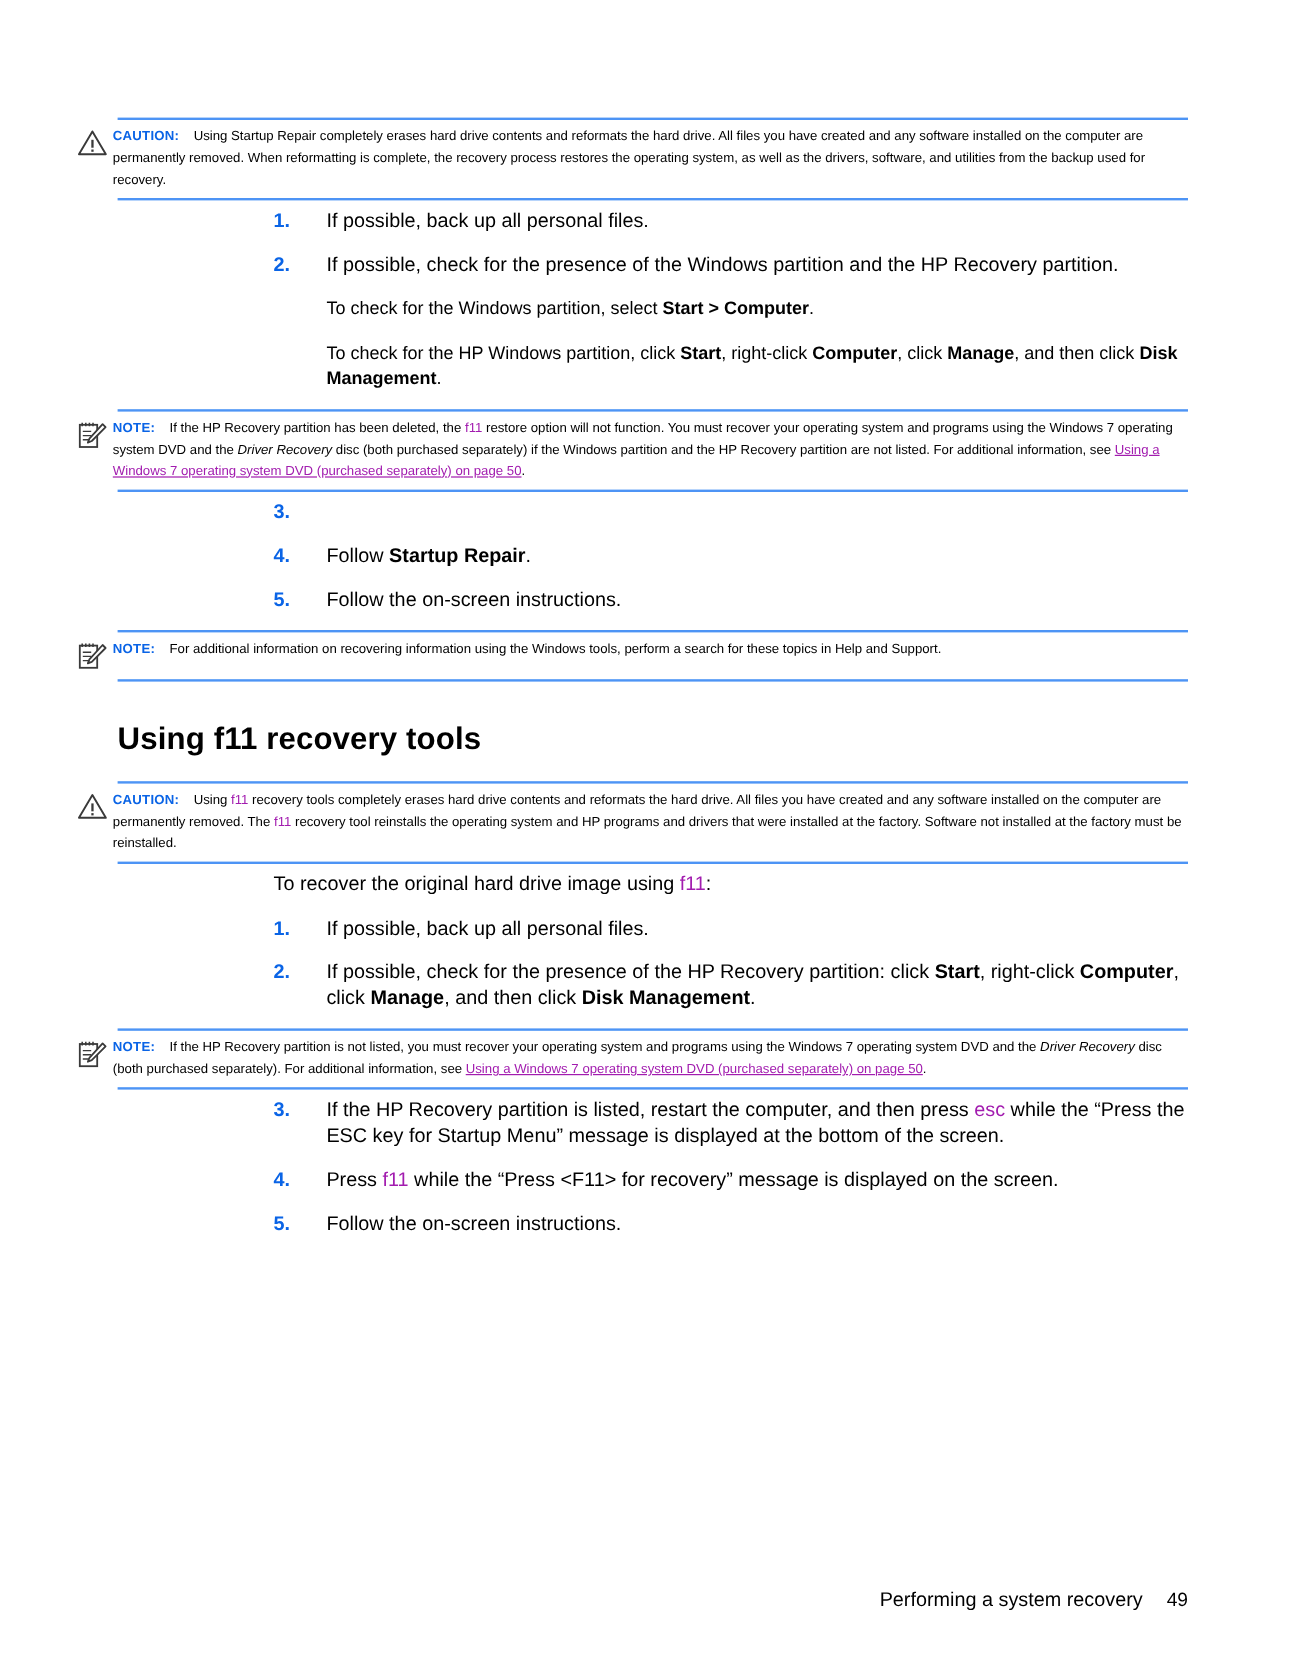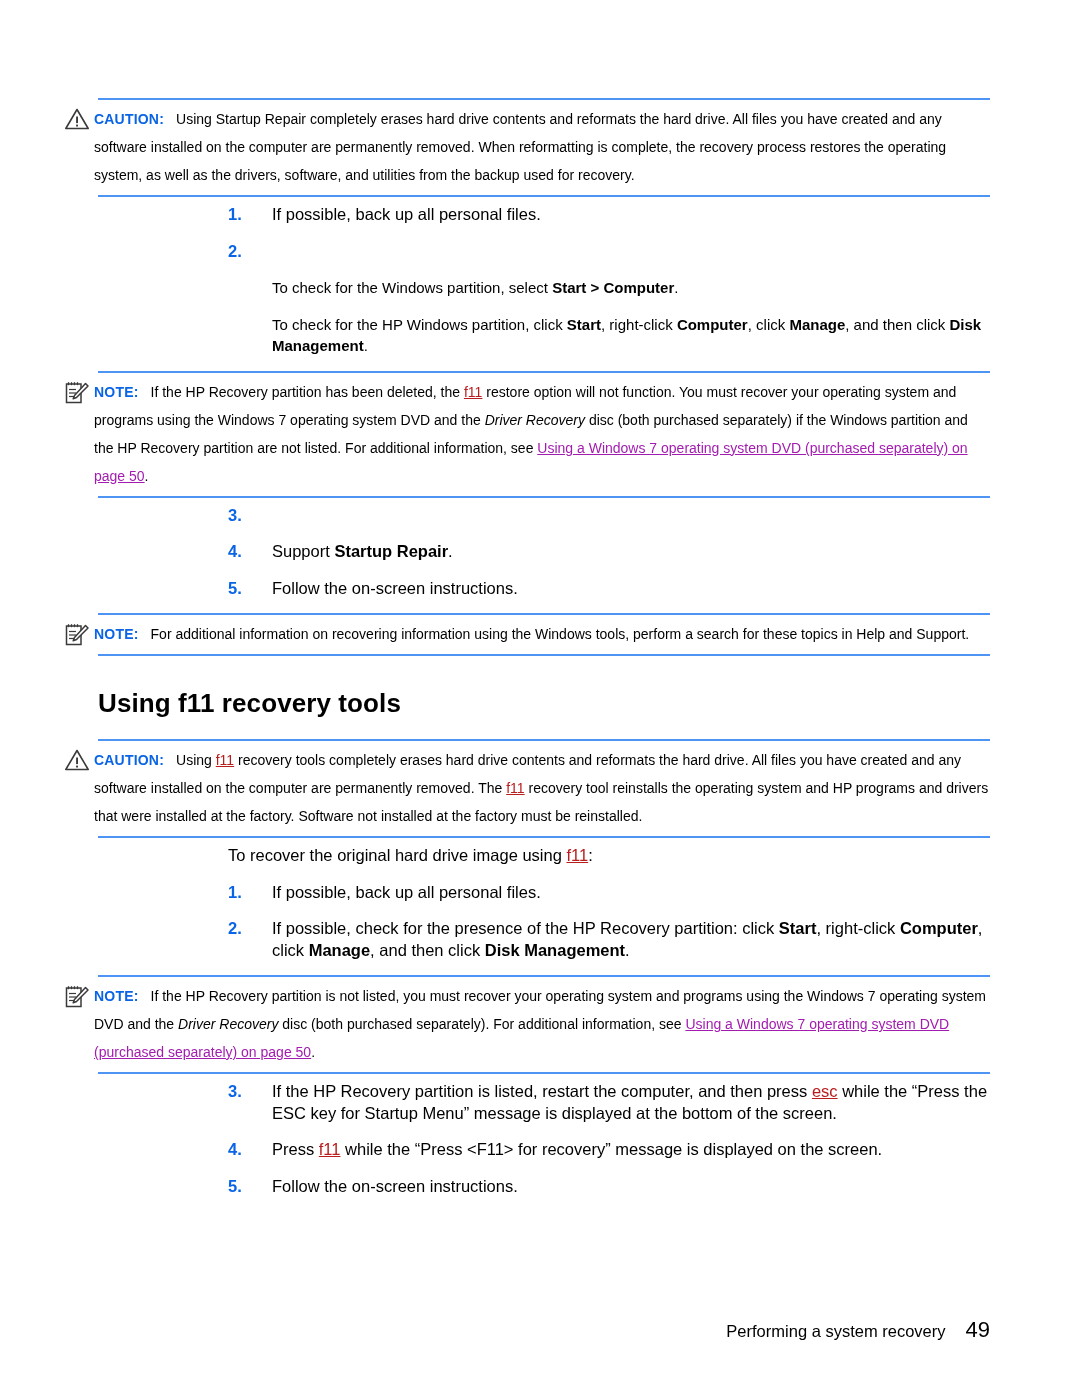--- a/index.html
+++ b/index.html
@@ -18,21 +18,21 @@
   .page {
     position: relative;
     width: 1080px;
     height: 1397px;
     box-sizing: border-box;
     padding: 0;
   }
   b, .bold { font-weight: bold; }
   i, .ital { font-style: italic; }
 
-  .kw { color: #b91c1c; text-decoration: underline; }              
+  .kw { color: #a21caf; }              
   .lnk {
     color: #a21caf;
     text-decoration: underline;
   }
 
   
   .admon {
     position: relative;
     margin: 0;
     padding: 0;
@@ -47,22 +47,22 @@
     padding: 5px 0 6px 0;
   }
   .admon-icon {
     flex: 0 0 auto;
     width: 30px;
     margin-left: -34px;
     padding-top: 2px;
   }
   .admon-text {
     flex: 1 1 auto;
-    font-size: 14px;
-    line-height: 28px;
+    font-size: 11px;
+    line-height: 18px;
   }
   .admon-label {
     color: #0a64e6;
     font-weight: bold;
     letter-spacing: 0.2px;
   }
   .admon-gap { display: inline-block; width: 12px; }
 
   
   .olist { margin: 0; padding: 0; }
@@ -109,21 +109,21 @@
   .footer {
     position: absolute;
     left: 0;
     right: 0;
     bottom: 54px;
     text-align: right;
     padding-right: 90px;
     font-size: 16.5px;
     color: #000;
   }
-  .footer-page { display: inline-block; margin-left: 20px; font-size: 22px; }
+  .footer-page { display: inline-block; margin-left: 20px; font-size: 16px; }
 
   
   .col {
     position: absolute;
     left: 228px;
     top: 98px;
     width: 762px;
   }
   .col-wide {
     margin-left: -130px;
@@ -157,20 +157,21 @@
 
     <div class="olist">
 
       <div class="oitem">
         <div class="oitem-num">1.</div>
         <div class="oitem-body">If possible, back up all personal files.</div>
       </div>
 
       <div class="oitem">
         <div class="oitem-num">2.</div>
+        <div class="oitem-body">If possible, check for the presence of the Windows partition and the HP Recovery partition.</div>
       </div>
 
       <div class="sub-para">
         <span>To check for the Windows partition, select </span><b>Start &gt; Computer</b><span>.</span>
       </div>
 
       <div class="sub-para">
         <span>To check for the HP Windows partition, click </span><b>Start</b><span>, right-click </span><b>Computer</b><span>, click </span><b>Manage</b><span>, and then click </span><b>Disk Management</b><span>.</span>
       </div>
     </div>
@@ -199,21 +200,21 @@
     </div>
 
     <div class="olist">
       <div class="oitem">
         <div class="oitem-num">3.</div>
       </div>
 
       <div class="oitem">
         <div class="oitem-num">4.</div>
         <div class="oitem-body">
-          <span>Support </span><b>Startup Repair</b><span>.</span>
+          <span>Follow </span><b>Startup Repair</b><span>.</span>
         </div>
       </div>
 
       <div class="oitem">
         <div class="oitem-num">5.</div>
         <div class="oitem-body">Follow the on-screen instructions.</div>
       </div>
     </div>
 
     <div class="admon col-wide" style="margin-top:6px">

